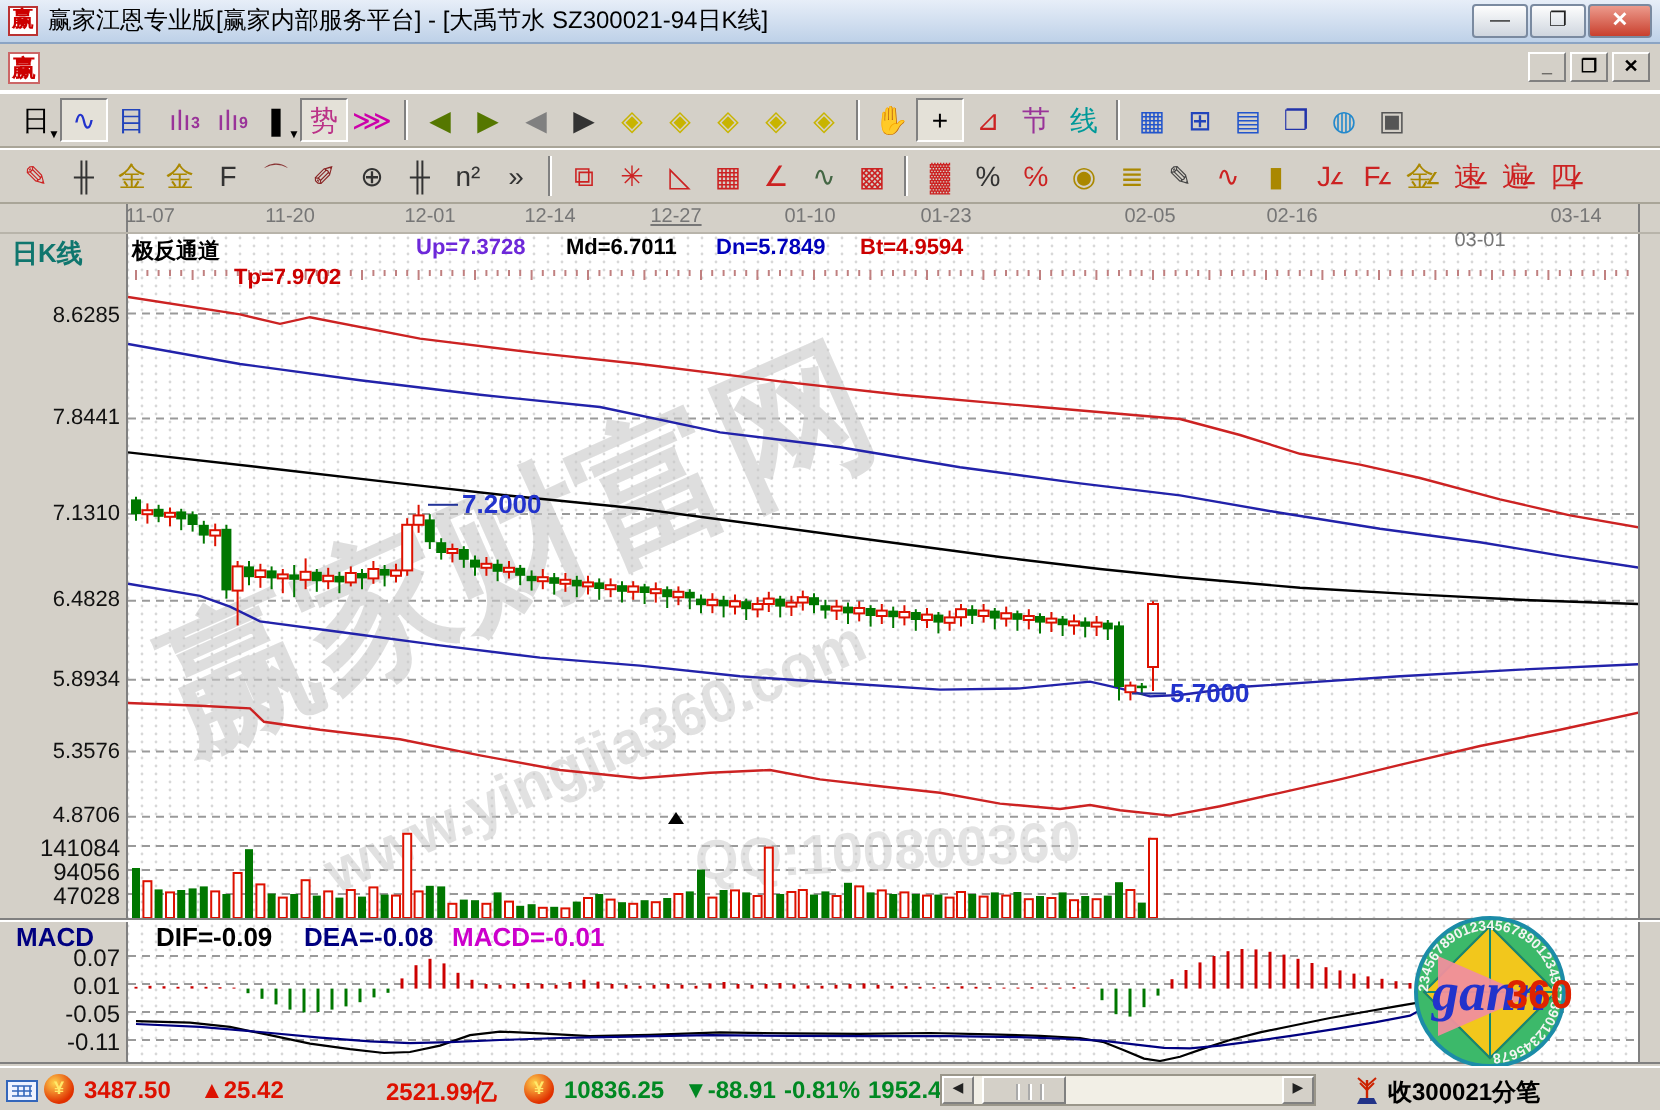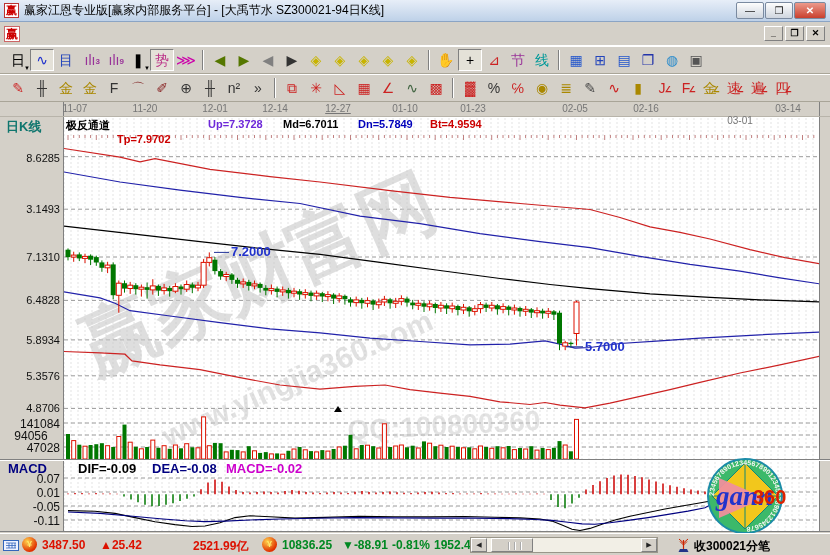--- a/index.html
+++ b/index.html
@@ -751,47 +751,47 @@
         <span class="datelabel" style="left: 338px; text-decoration: underline;">12-27</span>
         <span class="datelabel" style="left: 405px;">01-10</span>
         <span class="datelabel" style="left: 473px;">01-23</span>
         <span class="datelabel" style="left: 575px;">02-05</span>
         <span class="datelabel" style="left: 646px;">02-16</span>
         <span class="datelabel" style="left: 740px; margin-top: 12px;">03-01</span>
         <span class="datelabel" style="left: 788px;">03-14</span>
       </div>
     <div id="axlabels">
         <span class="axlabel " style="top: 50px;">8.6285</span>
-        <span class="axlabel " style="top: 101.222px;">3.1493</span>
+        <span class="axlabel " style="top: 101.222px;">7.8441</span>
         <span class="axlabel " style="top: 149px;">7.1310</span>
         <span class="axlabel " style="top: 192.429px;">6.4828</span>
         <span class="axlabel " style="top: 231.919px;">5.8934</span>
         <span class="axlabel " style="top: 267.818px;">5.3576</span>
         <span class="axlabel " style="top: 300.447px;">4.8706</span>
         <span class="axlabel vol" style="top: 315px;">141084</span>
-        <span class="axlabel vol" style="top: 327px; text-align: center;">94056</span>
+        <span class="axlabel vol" style="top: 327px;">94056</span>
         <span class="axlabel vol" style="top: 339px;">47028</span>
         <span class="axlabel macd" style="top: 369.969px;">0.07</span>
         <span class="axlabel macd" style="top: 383.967px;">0.01</span>
         <span class="axlabel macd" style="top: 397.965px;">-0.05</span>
         <span class="axlabel macd" style="top: 411.963px;">-0.11</span>
       </div>
     <div class="periodlbl">日K线</div>
     <div class="hdr c-black" style="left:66px;top:16px;">极反通道</div>
     <div id="indvalues">
         <div class="hdr" style="left: 117px; top: 16px; color: rgb(204, 0, 0); margin-top: 15px;">Tp=7.9702</div>
         <div class="hdr" style="left: 208px; top: 16px; color: #6d28d9;">Up=7.3728</div>
         <div class="hdr" style="left: 283px; top: 16px; color: rgb(0, 0, 0);">Md=6.7011</div>
         <div class="hdr" style="left: 358px; top: 16px; color: rgb(0, 0, 187);">Dn=5.7849</div>
         <div class="hdr" style="left: 430px; top: 16px; color: rgb(204, 0, 0);">Bt=4.9594</div>
       </div>
     <div class="macdhdr c-navy" style="left:8px;">MACD</div>
     <div class="macdhdr c-black" style="left:78px;">DIF=-0.09</div>
     <div class="macdhdr c-navy" style="left:152px;">DEA=-0.08</div>
-    <div class="macdhdr c-magenta" style="left:226px;">MACD=-0.02</div>
+    <div class="macdhdr c-magenta" style="left:226px;">MACD=-0.01</div>
   </div>
 
   <div class="statusbar">
     <svg class="kbicon" width="16" height="14">
       <rect x="0.5" y="2.5" width="15" height="10" fill="#eef2ff" stroke="#3366bb"></rect>
       <path d="M3,5 h10 M3,7.5 h10 M3,10 h10 M6,5 v5 M9,5 v5 M12,5 v5" stroke="#3366bb" stroke-width="0.8" fill="none"></path>
     </svg>
     <div class="coin" style="left:22px;">¥</div>
     <span class="sb red" style="left:42px;">3487.50</span>
     <span class="sb red" style="left:100px;">▲25.42</span>

